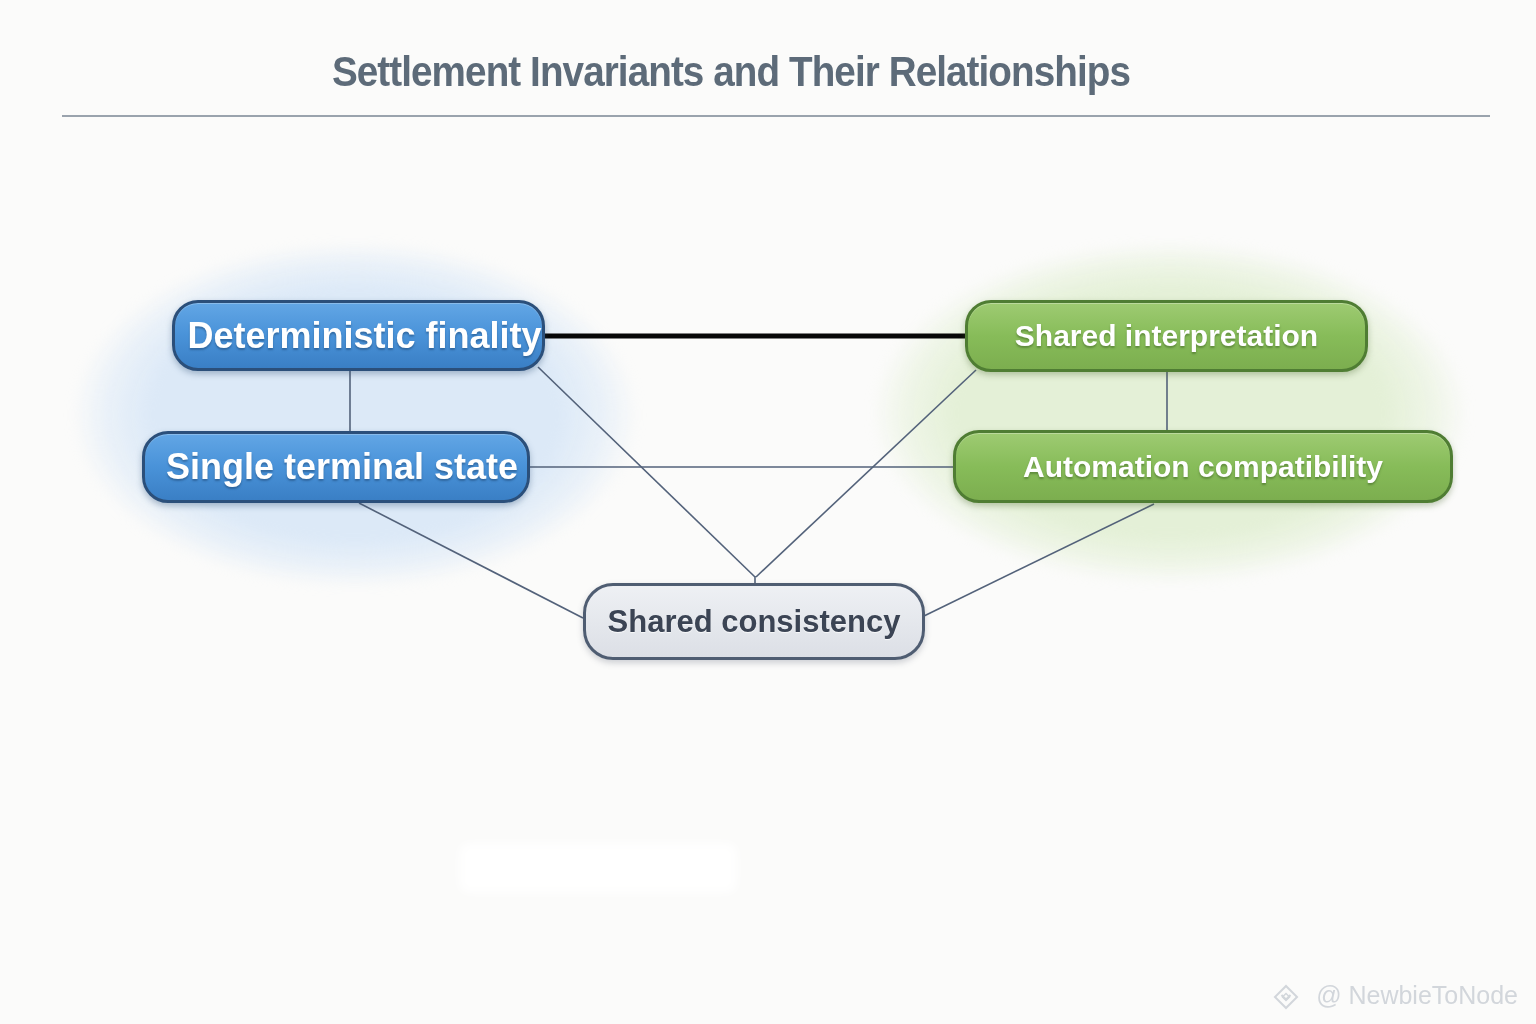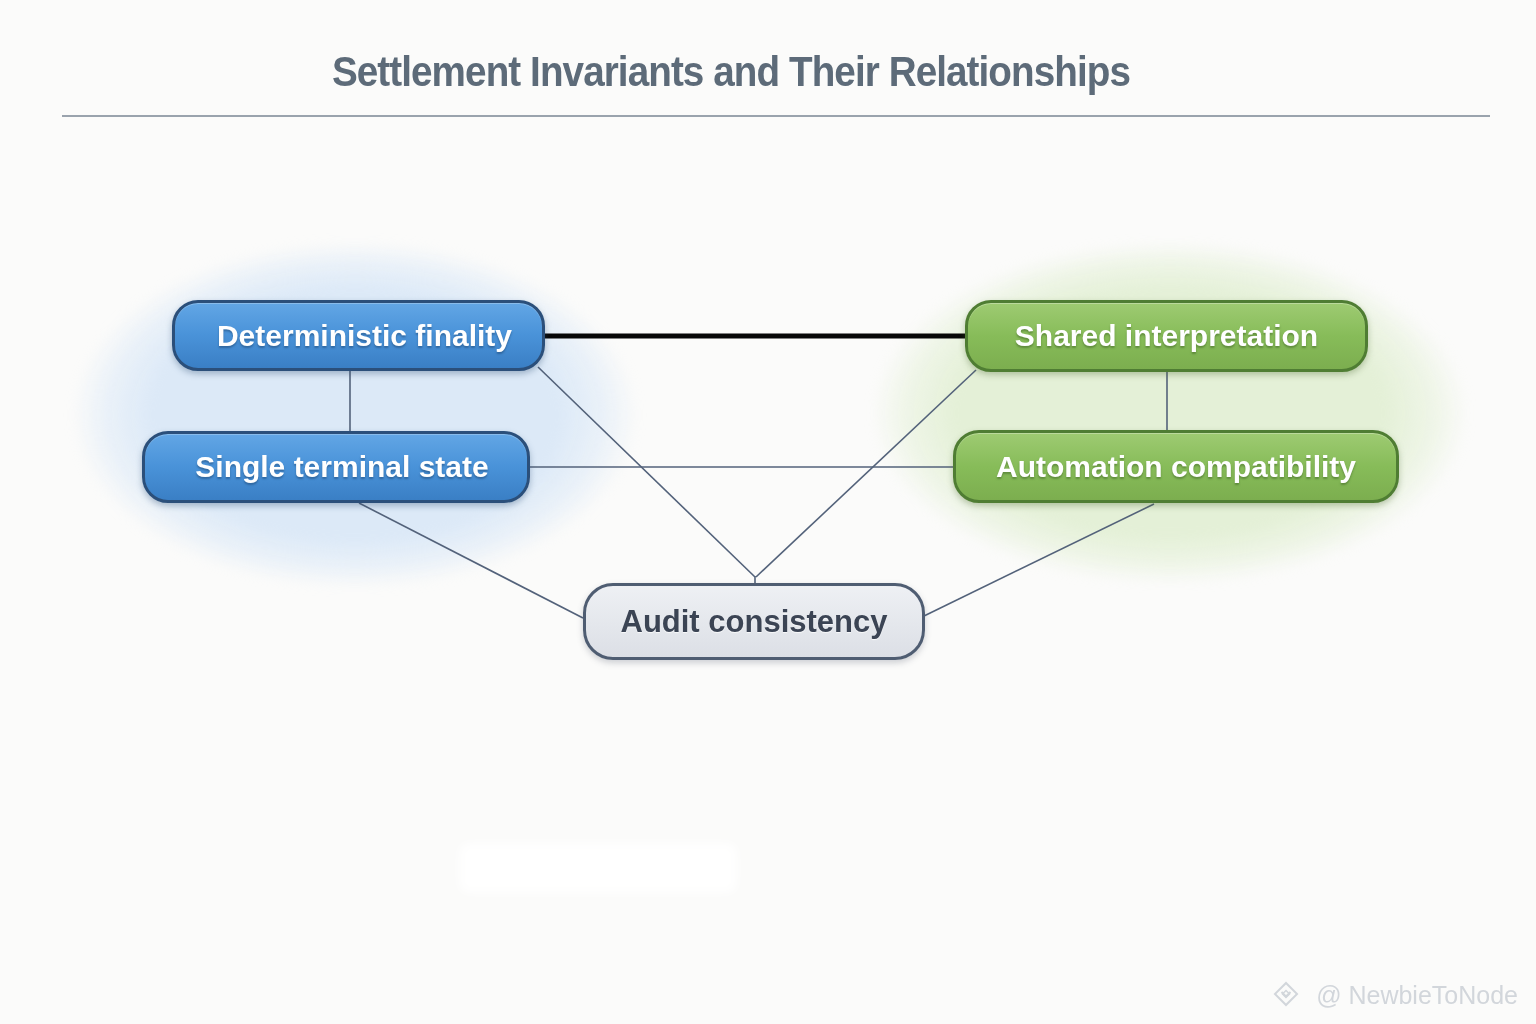--- a/index.html
+++ b/index.html
@@ -45,21 +45,21 @@
     position:absolute;z-index:3;
     display:flex;align-items:center;justify-content:center;
     font-weight:700;color:#ffffff;
     border-radius:26px;
     box-sizing:border-box;
   }
   .node-blue{
     background:linear-gradient(180deg,#62a6e5 0%,#4a93d9 48%,#3a7fc5 100%);
     border:3px solid #2b4f7a;
     box-shadow:0 3px 6px rgba(44,76,116,0.35), inset 0 1px 0 rgba(255,255,255,0.25);
-    font-size:30px;
+    font-size:36px;
     text-shadow:0 2px 2px rgba(25,60,100,0.45);
     padding-left:12px;
   }
   .node-green{
     background:linear-gradient(180deg,#9ecb72 0%,#87bc59 50%,#7cae4f 100%);
     border:3px solid #4f7d33;
     box-shadow:0 3px 6px rgba(80,110,55,0.35), inset 0 1px 0 rgba(255,255,255,0.3);
     font-size:30px;
     text-shadow:0 2px 2px rgba(60,95,35,0.5);
   }
@@ -67,34 +67,34 @@
     background:linear-gradient(180deg,#eef0f4 0%,#e4e7ec 55%,#dcdfe6 100%);
     border:3px solid #4f5d72;
     box-shadow:0 3px 6px rgba(70,80,100,0.25);
     color:#3b4454;
     font-size:31px;border-radius:30px;
     text-shadow:0 1px 1px rgba(255,255,255,0.8);
   }
   #node-deterministic-finality{left:165px;top:300px;width:373px;height:71px;}
   #node-single-terminal-state{left:135px;top:431px;width:388px;height:72px;}
   #node-shared-interpretation{left:958px;top:300px;width:403px;height:72px;}
-  #node-automation-compatibility{left:946px;top:430px;width:446px;height:73px;}
+  #node-automation-compatibility{left:946px;top:430px;width:500px;height:73px;}
   #node-audit-consistency{left:576px;top:583px;width:342px;height:77px;}
 
   
   .smudge{
     position:absolute;left:452px;top:843px;width:278px;height:50px;
     background:rgba(255,255,255,0.9);border-radius:10px;filter:blur(5px);
     z-index:1;
   }
 
   
   .watermark{
     position:absolute;right:18px;bottom:14px;z-index:4;
-    display:flex;align-items:flex-start;gap:17px;
+    display:flex;align-items:flex-end;gap:17px;
     color:#d2d6db;font-size:25px;font-weight:400;
   }
   .watermark svg{display:block;}
 </style>
 </head>
 <body>
 
 <div class="canvas">
 
   <div class="title">Settlement Invariants and Their Relationships</div>
@@ -127,21 +127,21 @@
 
   <div id="node-single-terminal-state" class="node node-blue">
     <span>Single terminal state</span>
   </div>
 
   <div id="node-automation-compatibility" class="node node-green">
     <span>Automation compatibility</span>
   </div>
 
   <div id="node-audit-consistency" class="node node-gray">
-    <span>Audit consistency</span>
+    <span>Shared consistency</span>
   </div>
 
   <div class="watermark">
     <svg width="26" height="26" viewBox="0 0 26 26">
       <g fill="none" stroke="#d2d6db" stroke-width="2">
         <rect x="5.2" y="5.2" width="15.6" height="15.6" transform="rotate(45 13 13)"></rect>
         <polyline points="8.5,11 13,15.5 17.5,11"></polyline>
         <rect x="10.5" y="10.5" width="5" height="5" transform="rotate(45 13 13)" stroke-width="1.4"></rect>
       </g>
     </svg>

